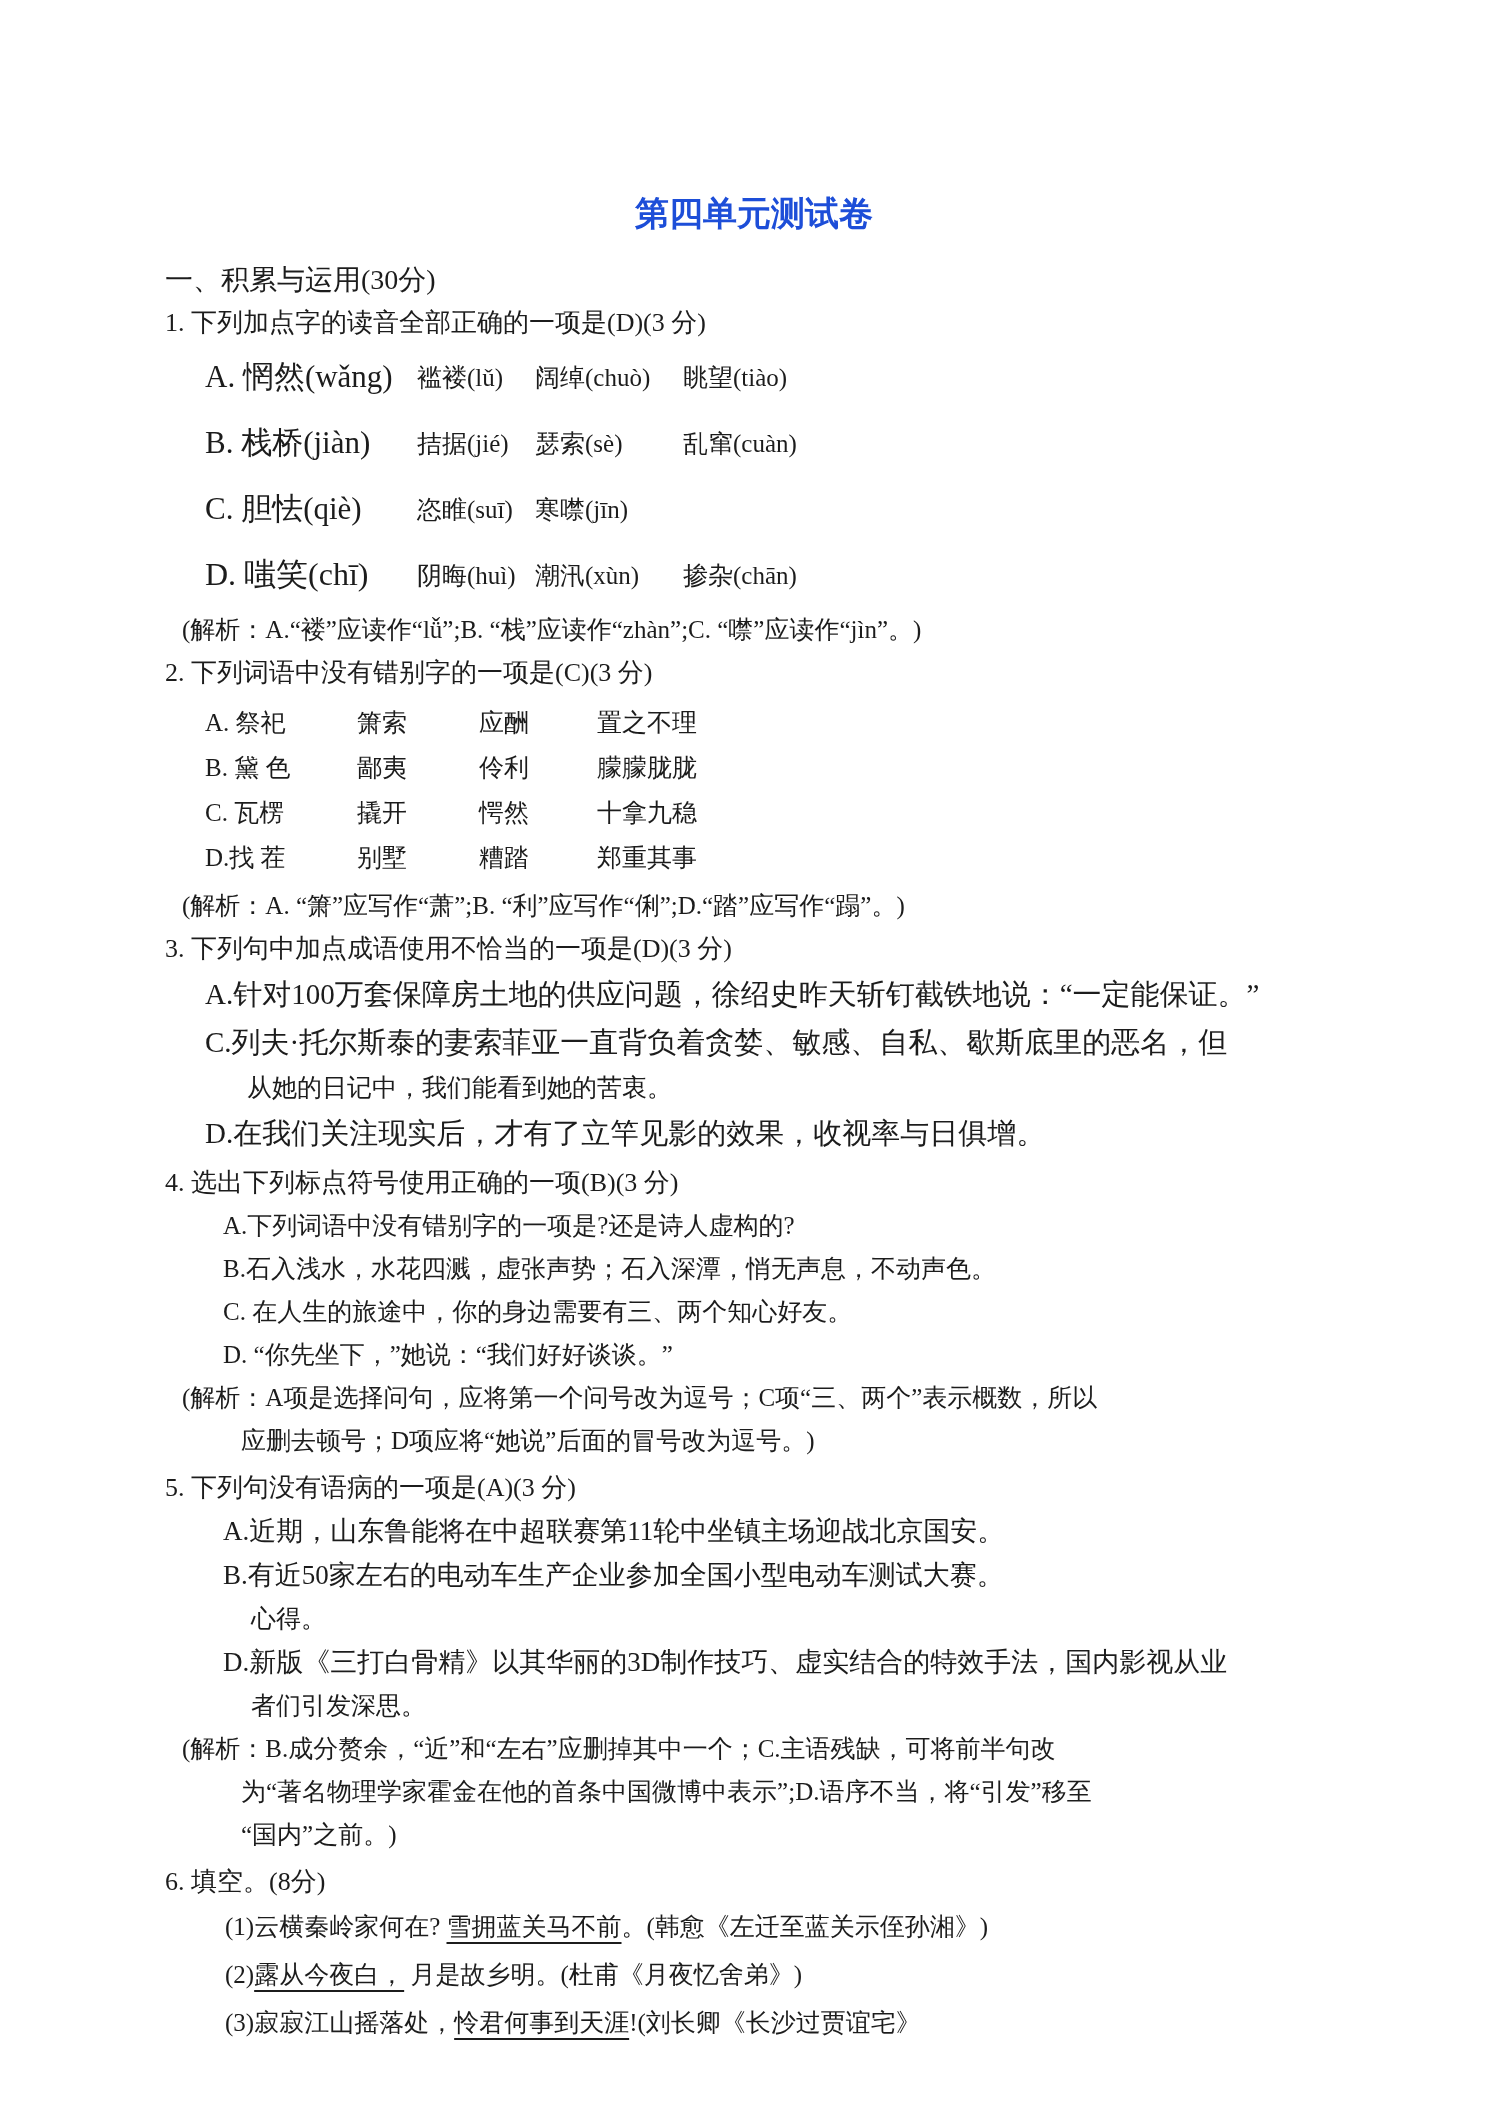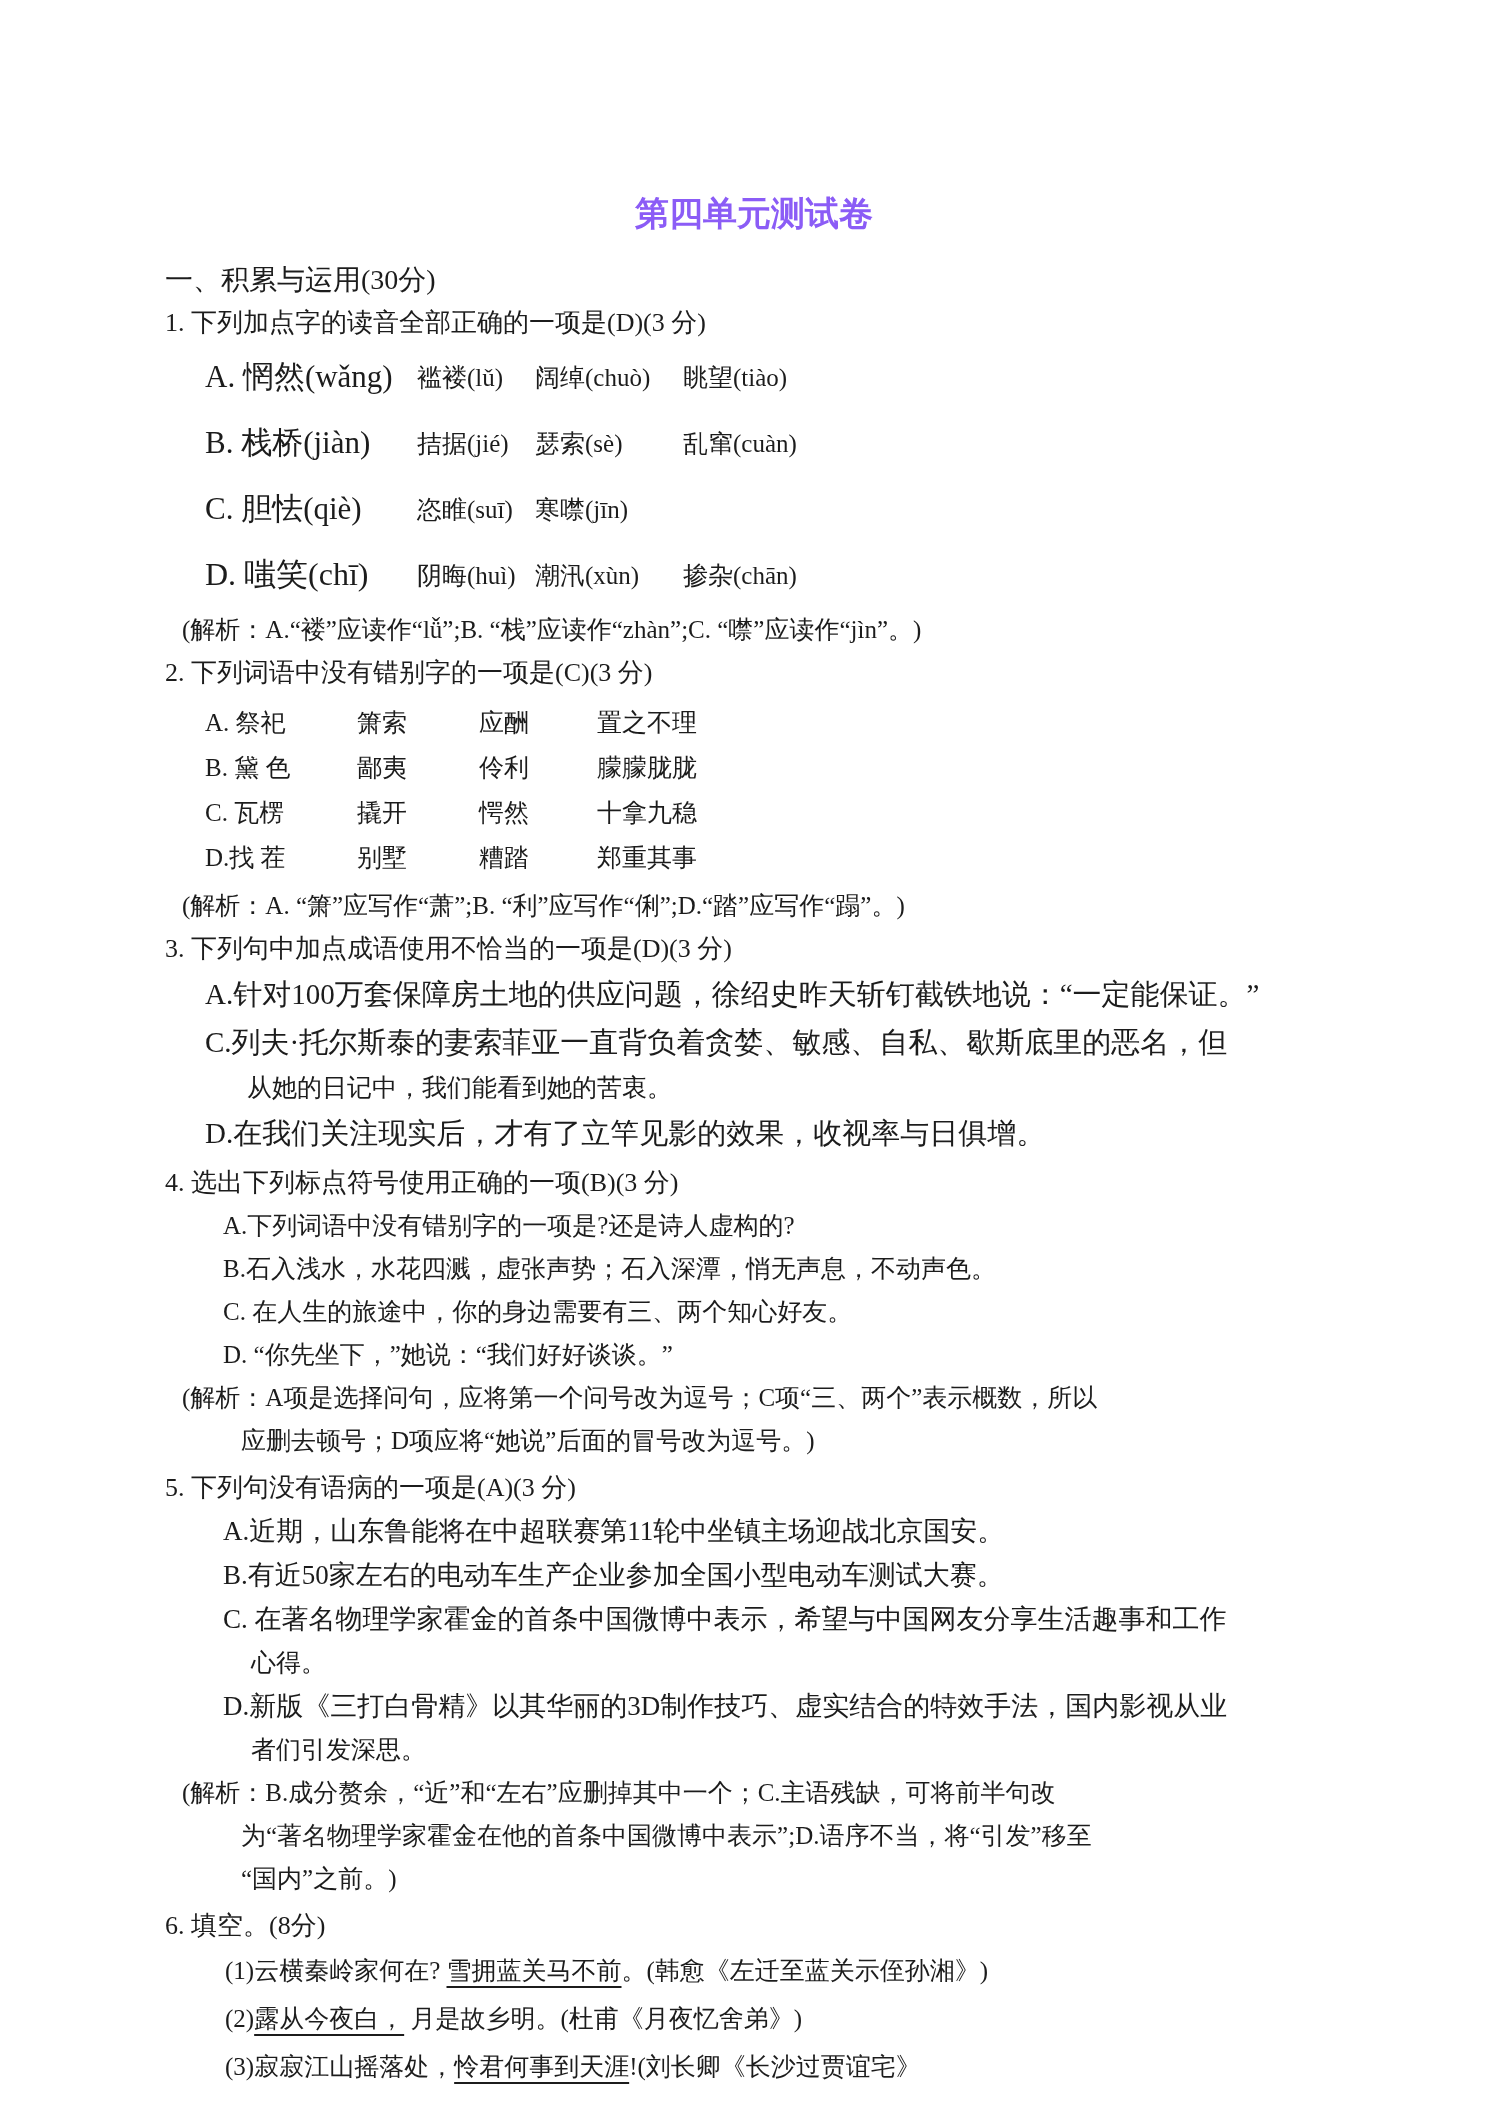--- a/index.html
+++ b/index.html
@@ -65,21 +65,21 @@
     text-underline-offset:7px;
   }
   .sp-sm{margin-top:4px;}
 </style>
 </head>
 <body>
 
 <div class="page">
   <div class="content">
 
-    <h1 class="title" style="color: #8b5cf6;">第四单元测试卷</h1>
+    <h1 class="title" style="color: #1d4ed8;">第四单元测试卷</h1>
 
     <div class="line heading">一、积累与运用(30分)</div>
 
     <div>
       <div class="line stem">1. 下列加点字的读音全部正确的一项是(D)(3 分)</div>
       <div class="q1-grid">
         <div class="q1-row">
           <span class="q1-c1">A. 惘然(wǎng)</span>
           <span class="q1-cell">褴褛(lǔ)</span>
           <span class="q1-cell">阔绰(chuò)</span>
@@ -152,21 +152,20 @@
       <div class="line opt-wide">C. 在人生的旅途中，你的身边需要有三、两个知心好友。</div>
       <div class="line opt-wide">D. “你先坐下，”她说：“我们好好谈谈。”</div>
       <div class="line analysis">(解析：A项是选择问句，应将第一个问号改为逗号；C项“三、两个”表示概数，所以</div>
       <div class="line analysis-cont">应删去顿号；D项应将“她说”后面的冒号改为逗号。)</div>
     </div>
 
     <div>
       <div class="line stem sp-sm">5. 下列句没有语病的一项是(A)(3 分)</div>
       <div class="line opt-wide q5opt">A.近期，山东鲁能将在中超联赛第11轮中坐镇主场迎战北京国安。</div>
       <div class="line opt-wide q5opt">B.有近50家左右的电动车生产企业参加全国小型电动车测试大赛。</div>
-      <div class="line opt-wide q5opt">C. 在著名物理学家霍金的首条中国微博中表示，希望与中国网友分享生活趣事和工作</div>
       <div class="line cont2">心得。</div>
       <div class="line opt-wide q5opt">D.新版《三打白骨精》以其华丽的3D制作技巧、虚实结合的特效手法，国内影视从业</div>
       <div class="line cont2">者们引发深思。</div>
       <div class="line analysis">(解析：B.成分赘余，“近”和“左右”应删掉其中一个；C.主语残缺，可将前半句改</div>
       <div class="line analysis-cont">为“著名物理学家霍金在他的首条中国微博中表示”;D.语序不当，将“引发”移至</div>
       <div class="line analysis-cont">“国内”之前。)</div>
     </div>
 
     <div>
       <div class="line stem sp-sm">6.  填空。(8分)</div>

